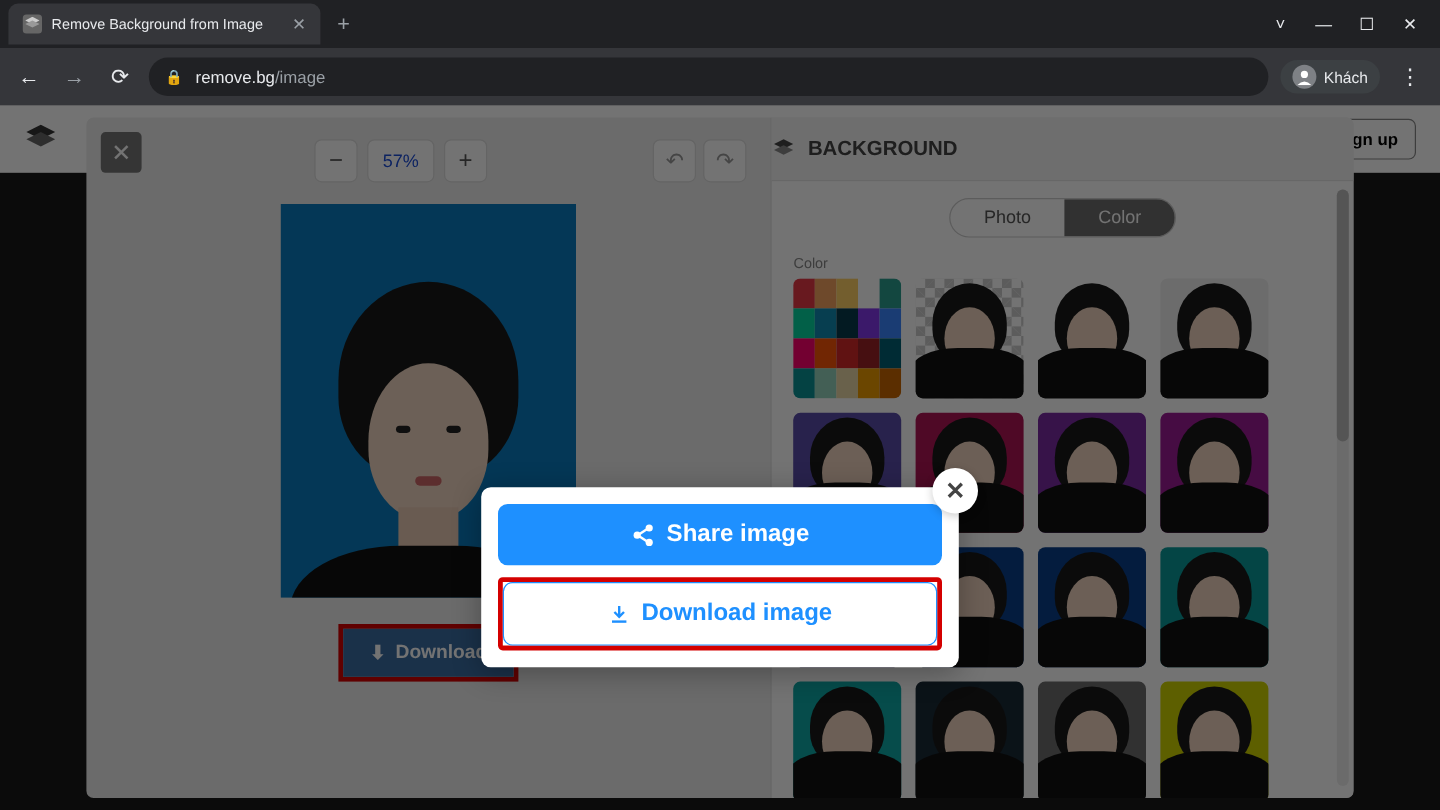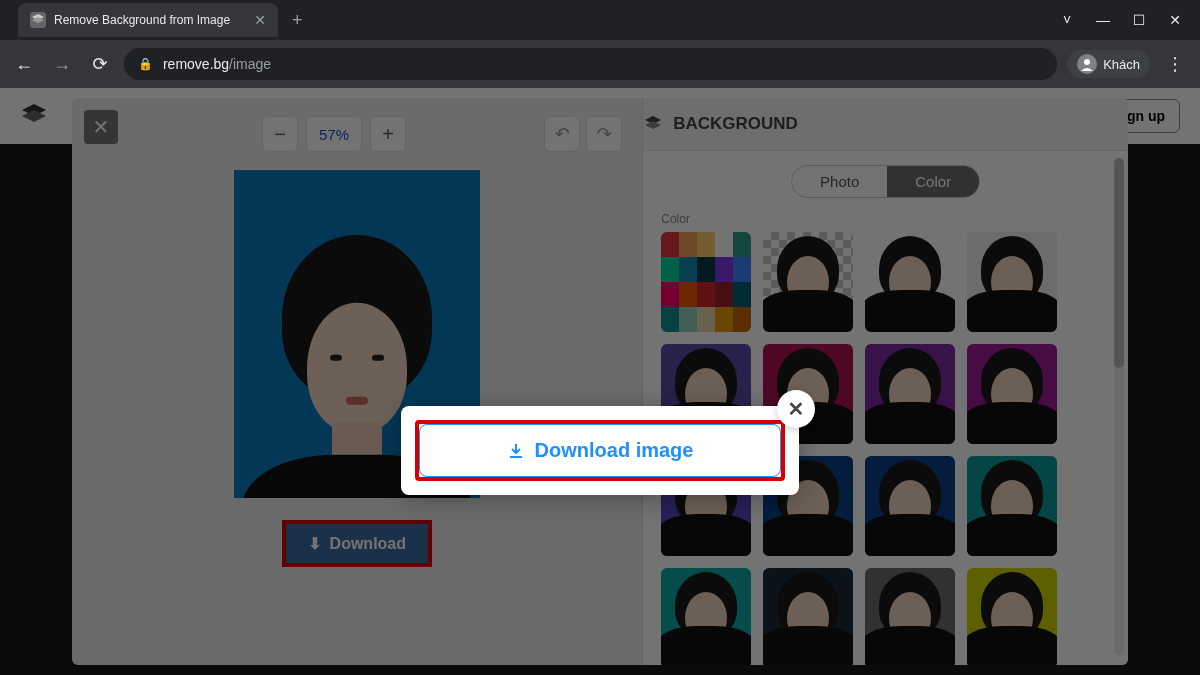--- a/index.html
+++ b/index.html
@@ -1,20 +1,20 @@
 <!DOCTYPE html>
 <html><head>
 <meta charset="utf-8">
 <style>
   * { box-sizing: border-box; margin: 0; padding: 0; font-family: Arial, sans-serif; }
   body { width: 1200px; height: 675px; background: #202124; overflow: hidden; position: relative; }
 
   
   .titlebar { height: 40px; background: #202124; display: flex; align-items: center; }
-  .tab { display: flex; align-items: center; background: #35363a; height: 34px; margin-left: 18px; padding: 0 12px; border-radius: 8px 8px 0 0; min-width: 260px; color: #e8eaed; font-size: 12px; gap: 8px; }
+  .tab { display: flex; align-items: center; background: #35363a; height: 34px; margin-left: 7px; padding: 0 12px; border-radius: 8px 8px 0 0; min-width: 260px; color: #e8eaed; font-size: 12px; gap: 8px; }
   .favicon { width: 16px; height: 16px; background: #666; border-radius: 3px; display:flex;align-items:center;justify-content:center; }
   .tab-title { flex: 1; white-space: nowrap; overflow: hidden; text-overflow: ellipsis; }
   .tab-close { color: #9aa0a6; font-size: 14px; }
   .new-tab { color: #9aa0a6; font-size: 18px; padding: 0 14px; }
   .winbtns { margin-left: auto; display: flex; gap: 22px; padding-right: 18px; color: #e8eaed; }
   .winbtn { width: 14px; text-align:center; font-size: 14px; }
 
   .toolbar { height: 48px; background: #35363a; display: flex; align-items: center; padding: 0 10px; gap: 10px; }
   .navbtn { color: #9aa0a6; font-size: 18px; width: 28px; text-align:center; }
   .navbtn.active { color: #e8eaed; }
@@ -346,20 +346,32 @@
       <div class="scrollbar-fake">
         <div class="scroll-thumb"></div>
       </div>
     </div>
   </div>
 
   <div class="dim-overlay"></div>
 
   <div class="modal">
     <div class="modal-close">✕</div>
+    <div class="mbtn share">
+      <span>
+        <svg width="20" height="20" viewBox="0 0 20 20" fill="#fff">
+            <circle cx="5" cy="10" r="3"></circle>
+            <circle cx="15" cy="4" r="3"></circle>
+            <circle cx="15" cy="16" r="3"></circle>
+            <line x1="7" y1="9" x2="13" y2="5" stroke="#fff" stroke-width="2"></line>
+            <line x1="7" y1="11" x2="13" y2="15" stroke="#fff" stroke-width="2"></line>
+          </svg>
+      </span>
+      <span>Share image</span>
+    </div>
     <div class="mbtn download-wrap">
       <div class="mbtn download">
         <span>
           <svg width="18" height="18" viewBox="0 0 18 18" fill="#1e90ff">
               <path d="M9 2 v8 M5 7 l4 4 l4 -4" stroke="#1e90ff" stroke-width="2" fill="none"></path>
               <rect x="3" y="14" width="12" height="2"></rect>
             </svg>
         </span>
         <span>Download image</span>
       </div>

